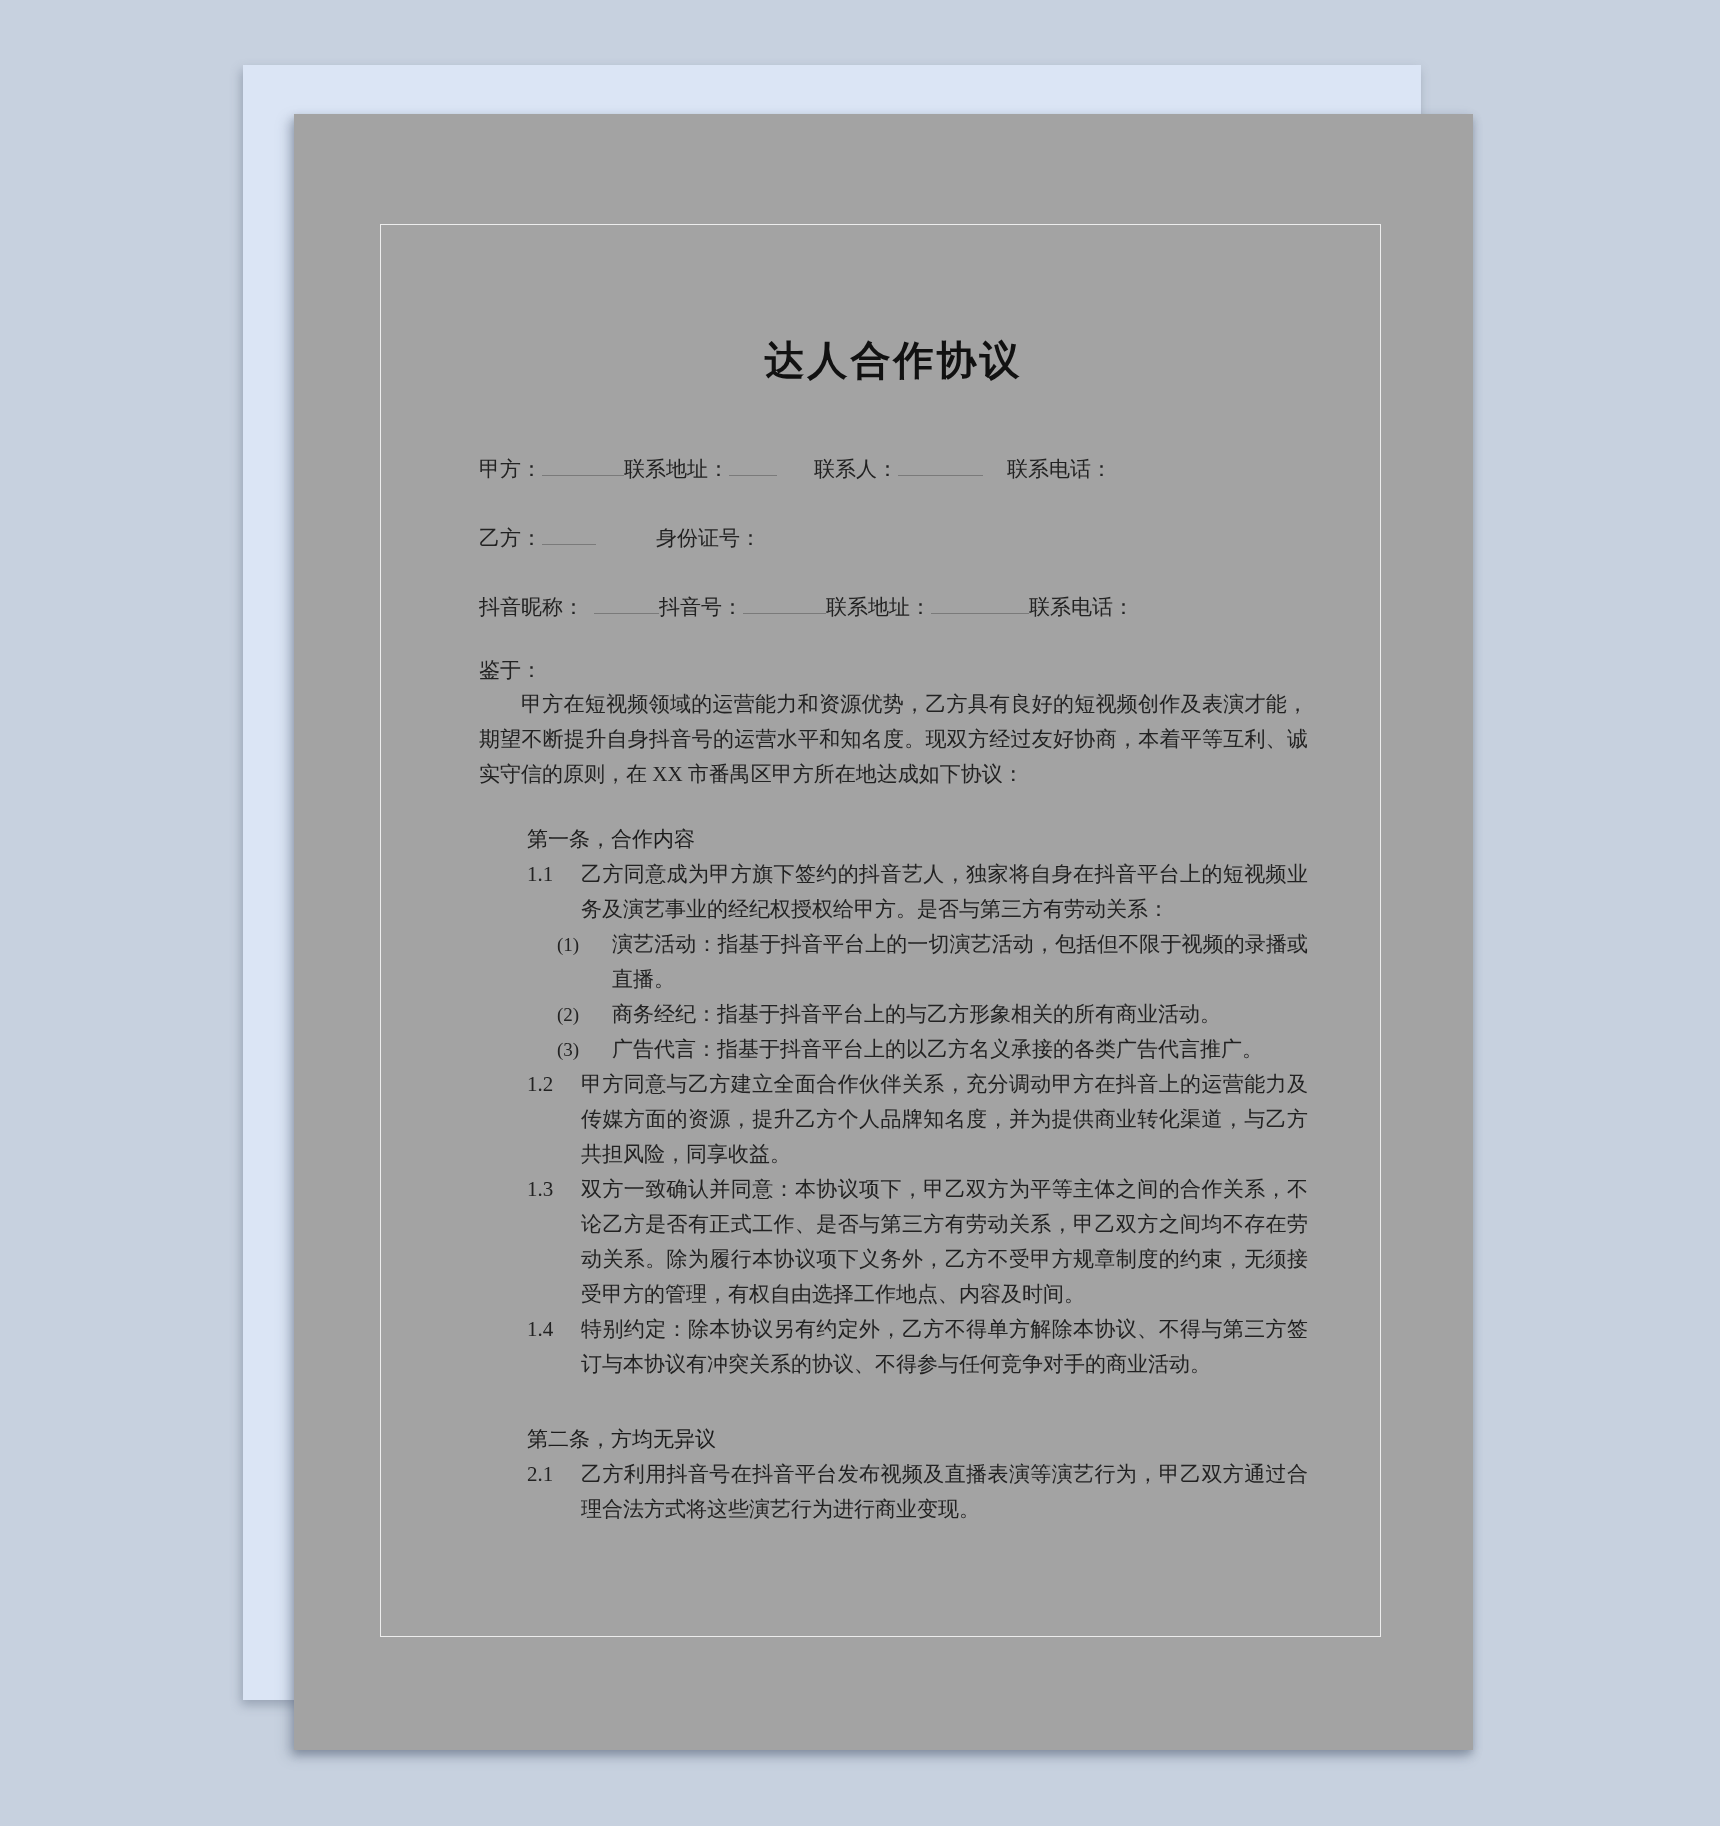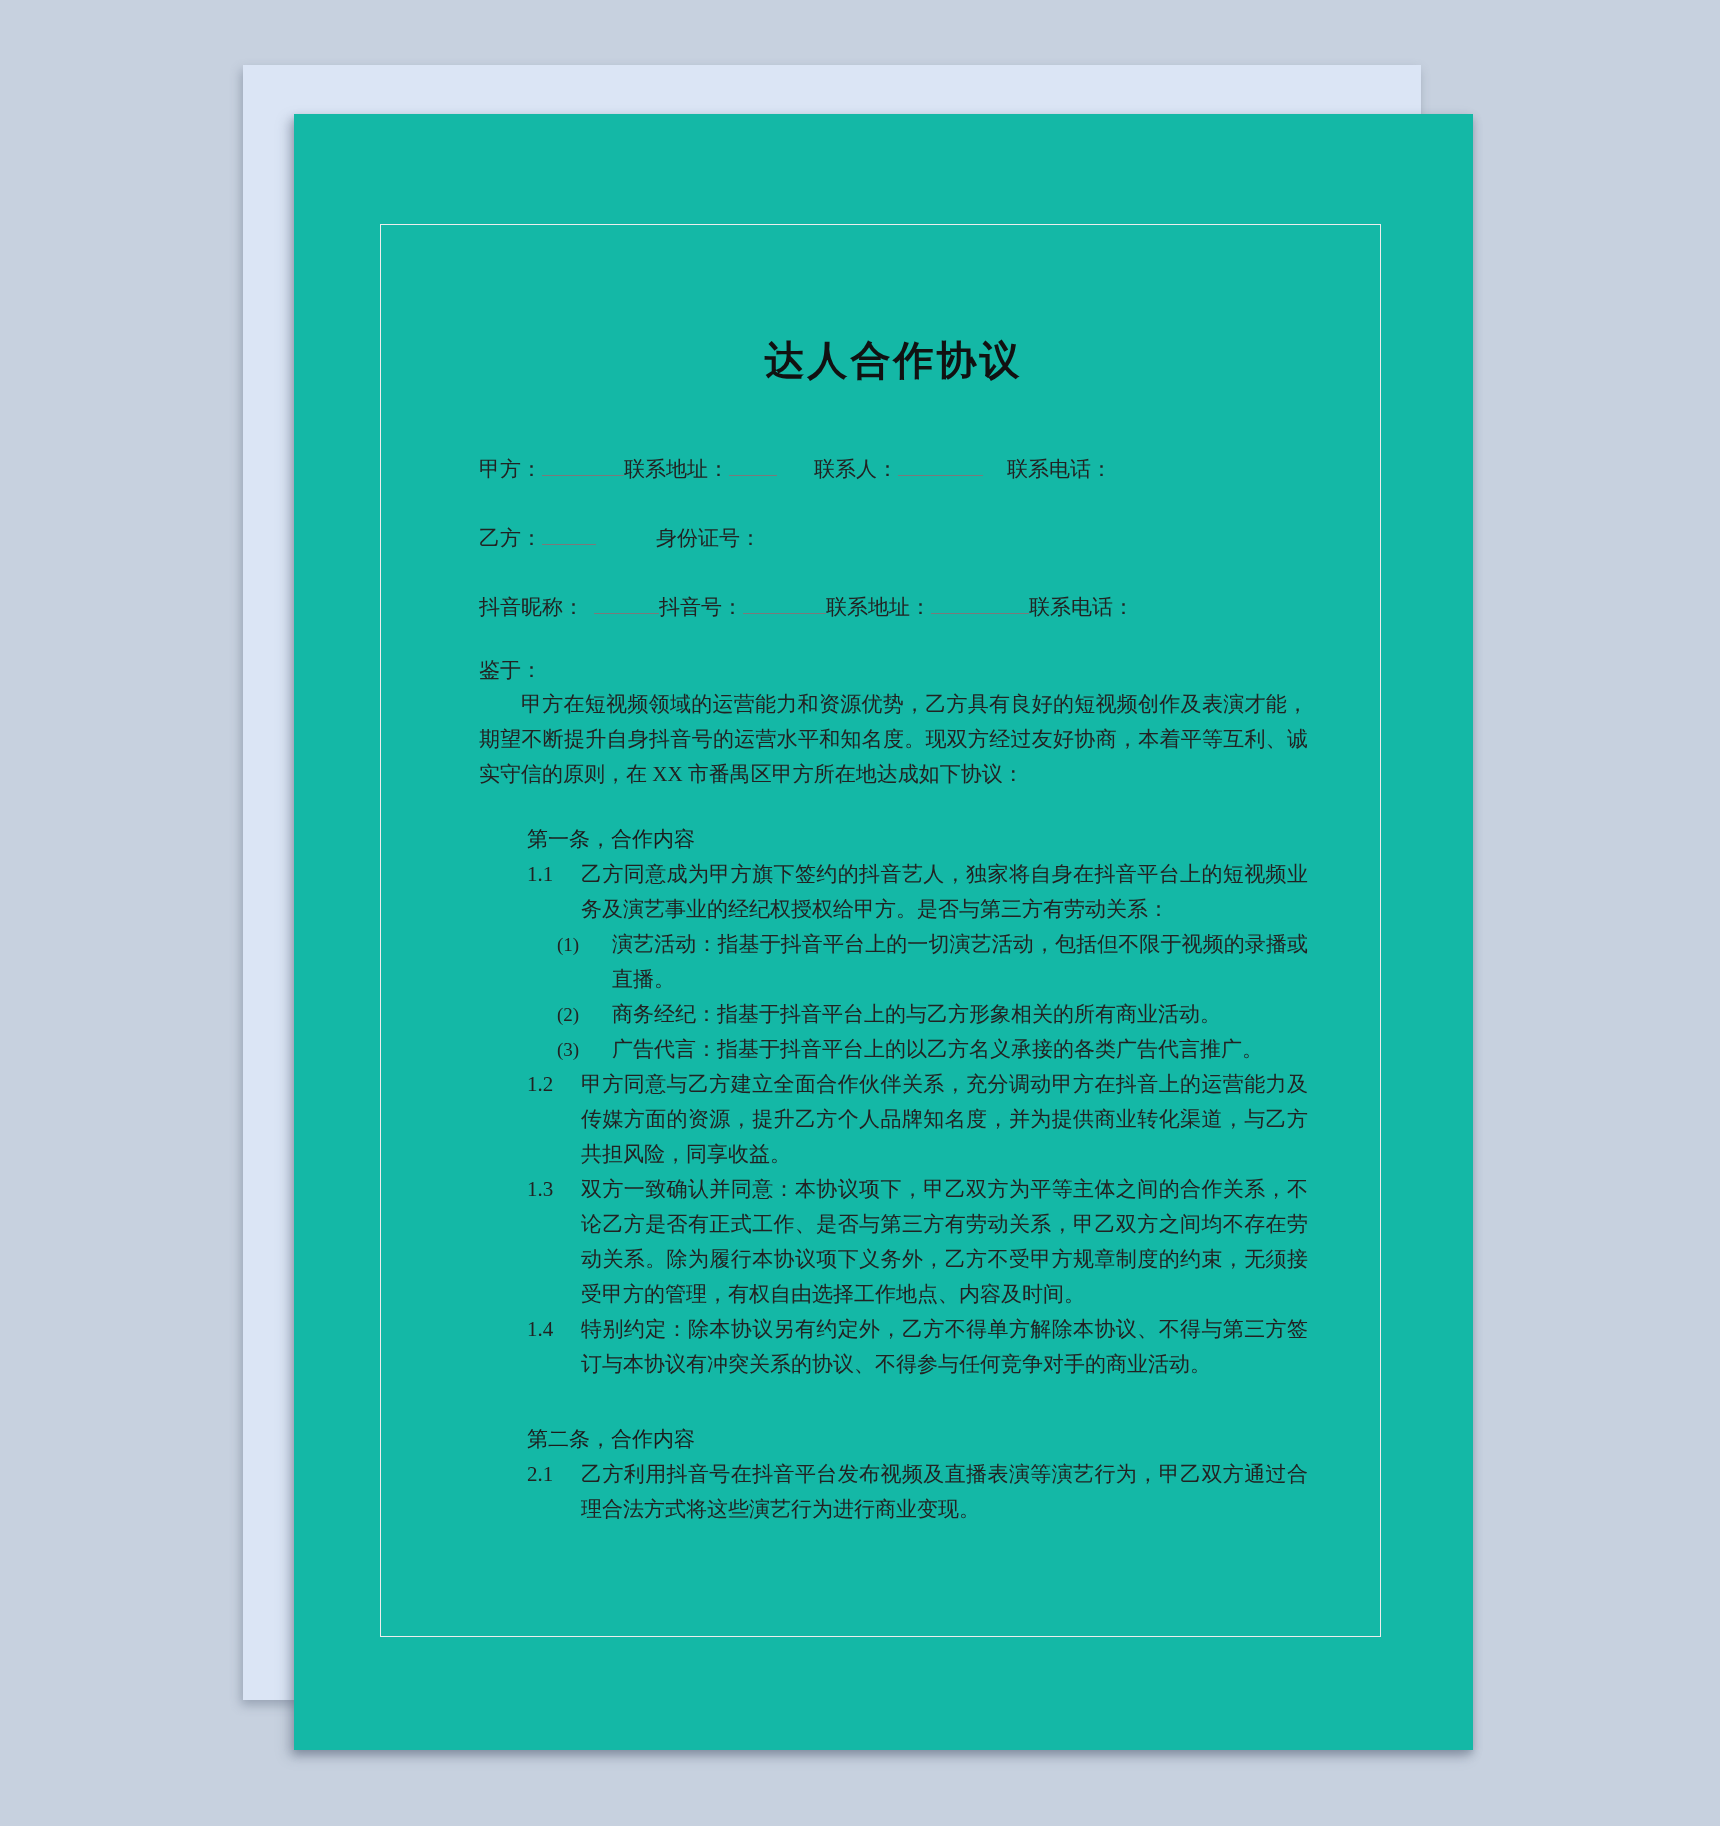--- a/index.html
+++ b/index.html
@@ -22,21 +22,21 @@
     height: 1635px;
     background: #dbe5f5;
     box-shadow: -2px 5px 10px rgba(96, 108, 128, 0.45);
   }
   .page-front {
     position: absolute;
     left: 294px;
     top: 114px;
     width: 1179px;
     height: 1636px;
-    background: #14b8a6;
+    background: #a3a3a3;
     box-shadow: -5px 6px 12px rgba(96, 108, 128, 0.40), 0 4px 8px rgba(96, 108, 128, 0.45);
   }
   .content-frame {
     position: absolute;
     left: 86px;
     top: 110px;
     width: 1001px;
     height: 1413px;
     border: 1px solid #ededed;
     box-sizing: border-box;
@@ -167,21 +167,21 @@
           <div class="clause">
             <span class="clause-num">1.3</span>
             <span class="clause-text">双方一致确认并同意：本协议项下，甲乙双方为平等主体之间的合作关系，不论乙方是否有正式工作、是否与第三方有劳动关系，甲乙双方之间均不存在劳动关系。除为履行本协议项下义务外，乙方不受甲方规章制度的约束，无须接受甲方的管理，有权自由选择工作地点、内容及时间。</span>
           </div>
           <div class="clause">
             <span class="clause-num">1.4</span>
             <span class="clause-text">特别约定：除本协议另有约定外，乙方不得单方解除本协议、不得与第三方签订与本协议有冲突关系的协议、不得参与任何竞争对手的商业活动。</span>
           </div>
         </div>
         <div class="section">
-          <h3 class="section-heading">第二条，合作内容</h3>
+          <h3 class="section-heading">第二条，方均无异议</h3>
           <div class="clause">
             <span class="clause-num">2.1</span>
             <span class="clause-text">乙方利用抖音号在抖音平台发布视频及直播表演等演艺行为，甲乙双方通过合理合法方式将这些演艺行为进行商业变现。</span>
           </div>
         </div>
       </div>
 
   </div>
 </div>
 

